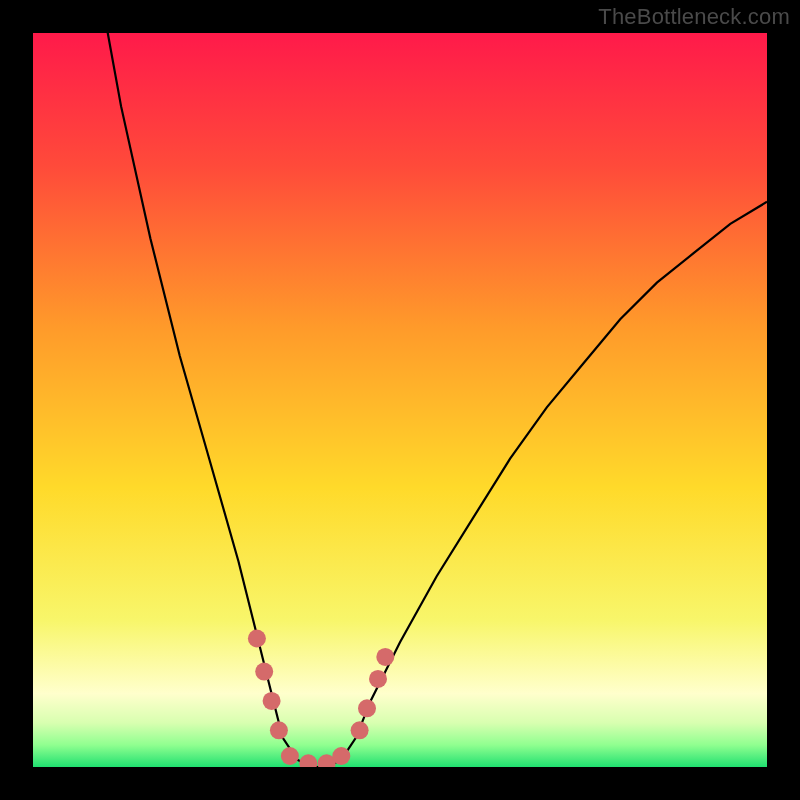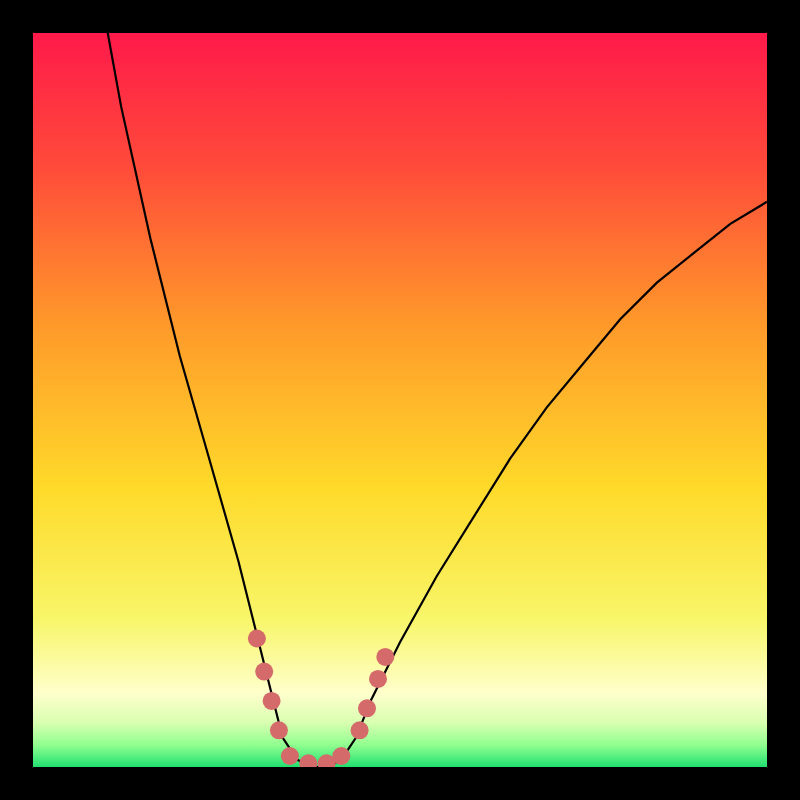--- a/index.html
+++ b/index.html
@@ -31,20 +31,21 @@
   }
   .plot-area svg {
     width: 100%;
     height: 100%;
     display: block;
   }
 </style>
 </head>
 <body>
 <div class="container">
+  <div class="watermark">TheBottleneck.com</div>
   <div class="plot-area">
     <svg viewBox="0 0 734 734">
       <defs>
         <linearGradient id="bg-grad" x1="0" y1="0" x2="0" y2="1">
           <stop id="g0" offset="0%" stop-color="#ff1a4a"></stop>
           <stop id="g1" offset="18%" stop-color="#ff4a3a"></stop>
           <stop id="g2" offset="40%" stop-color="#ff9a2a"></stop>
           <stop id="g3" offset="62%" stop-color="#ffda2a"></stop>
           <stop id="g4" offset="80%" stop-color="#f8f66a"></stop>
           <stop id="g5" offset="90%" stop-color="#ffffcc"></stop>

